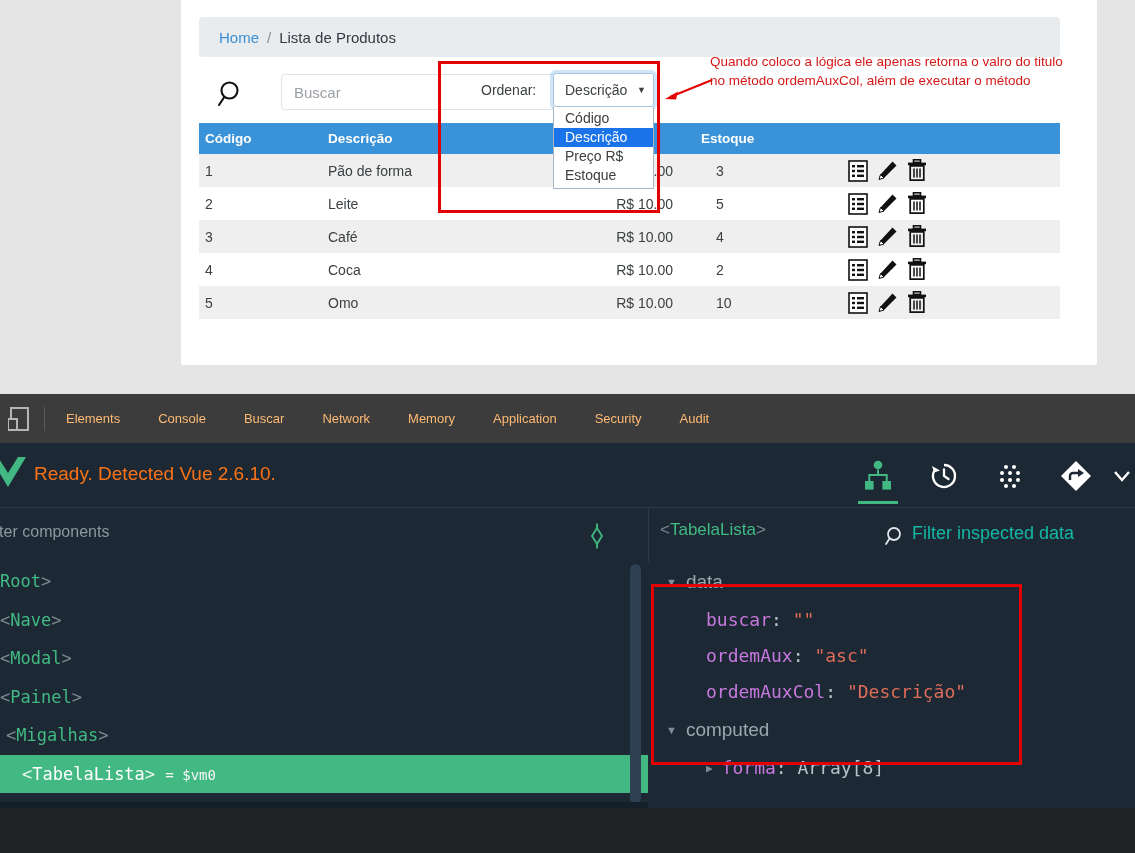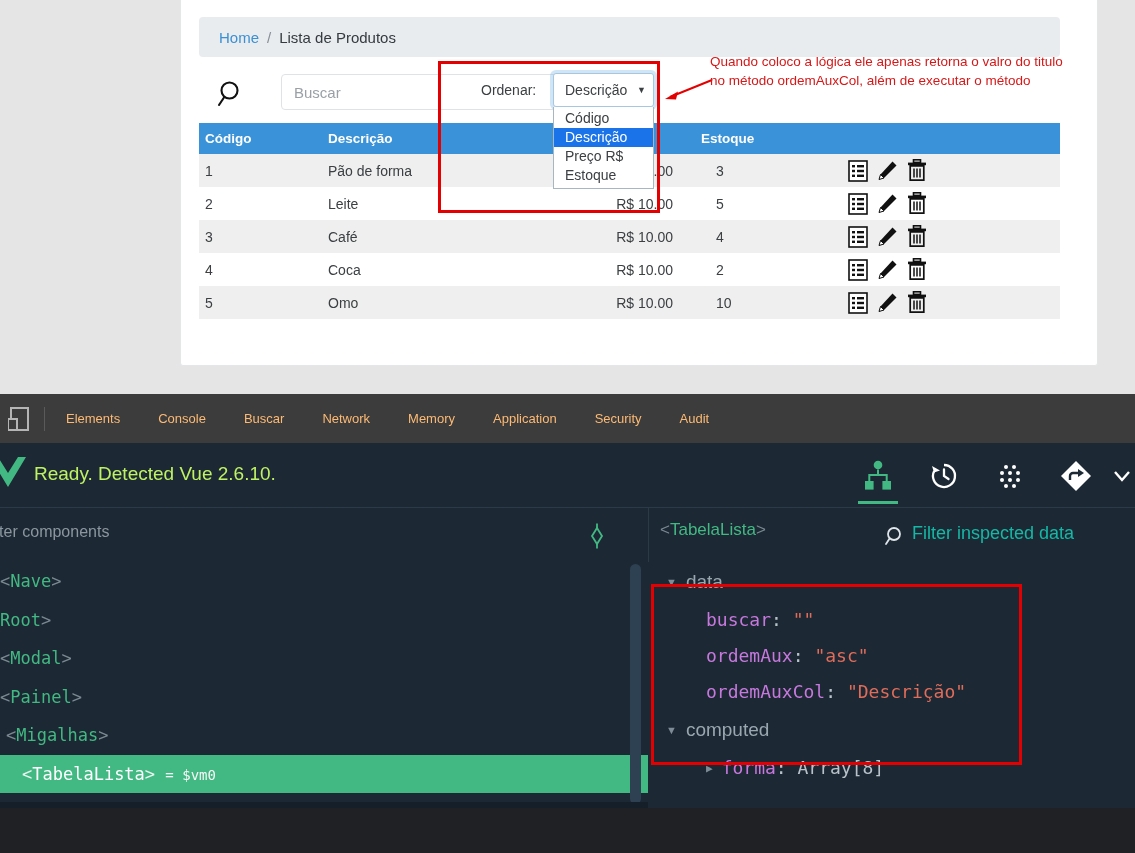--- a/index.html
+++ b/index.html
@@ -125,21 +125,21 @@
     position: absolute; left: 0; top: 49px; width: 1135px; height: 365px;
     background: #1c2833;
   }
   .vue-header {
     position: absolute; left: 0; top: 0; width: 1135px; height: 65px;
     background: #1c2833; border-bottom: 1px solid #2c3a47;
   }
   .vue-logo { position: absolute; left: -12px; top: 12px; }
   .vue-ready {
     position: absolute; left: 34px; top: 20px;
-    font-size: 19px; color: #bef264;
+    font-size: 19px; color: #f97316;
   }
   .vue-icons {
     position: absolute; right: 0px; top: 10px; display: flex; align-items: center;
   }
   .vue-ic { width: 66px; height: 46px; display: flex; align-items: center; justify-content: center; position: relative; }
   .vue-ic.active::after {
     content: ""; position: absolute; bottom: -5px; left: 13px; width: 40px; height: 3px; background: #42b983;
   }
 
   .vue-filterrow {
@@ -539,22 +539,22 @@
             <circle cx="10" cy="9" r="6" fill="none" stroke="#dfe5ea" stroke-width="1.8"></circle>
             <line x1="5.6" y1="13.4" x2="2" y2="19" stroke="#dfe5ea" stroke-width="1.8" stroke-linecap="round"></line>
           </svg>
         </span>
         <span class="insp-filter">Filter inspected data</span>
       </div>
 
       <div class="vue-body">
         <div class="tree-pane">
           <div id="tree">
+              <div class="tree-row"><span class="br"></span>Root<span class="br">&gt;</span></div>
               <div class="tree-row"><span class="br">&lt;</span>Nave<span class="br">&gt;</span></div>
-              <div class="tree-row"><span class="br"></span>Root<span class="br">&gt;</span></div>
               <div class="tree-row"><span class="br">&lt;</span>Modal<span class="br">&gt;</span></div>
               <div class="tree-row"><span class="br">&lt;</span>Painel<span class="br">&gt;</span></div>
               <div class="tree-row" style="padding-left: 6px;"><span class="br">&lt;</span>Migalhas<span class="br">&gt;</span></div>
               <div class="tree-row sel" style="padding-left: 22px;"><span class="br">&lt;</span>TabelaLista<span class="br">&gt;</span> <span class="vm0">= $vm0</span></div>
             </div>
           <div class="tree-scrollbar"></div>
           <div class="hbar"></div>
         </div>
         <div class="data-pane">
           <div id="inspector">

